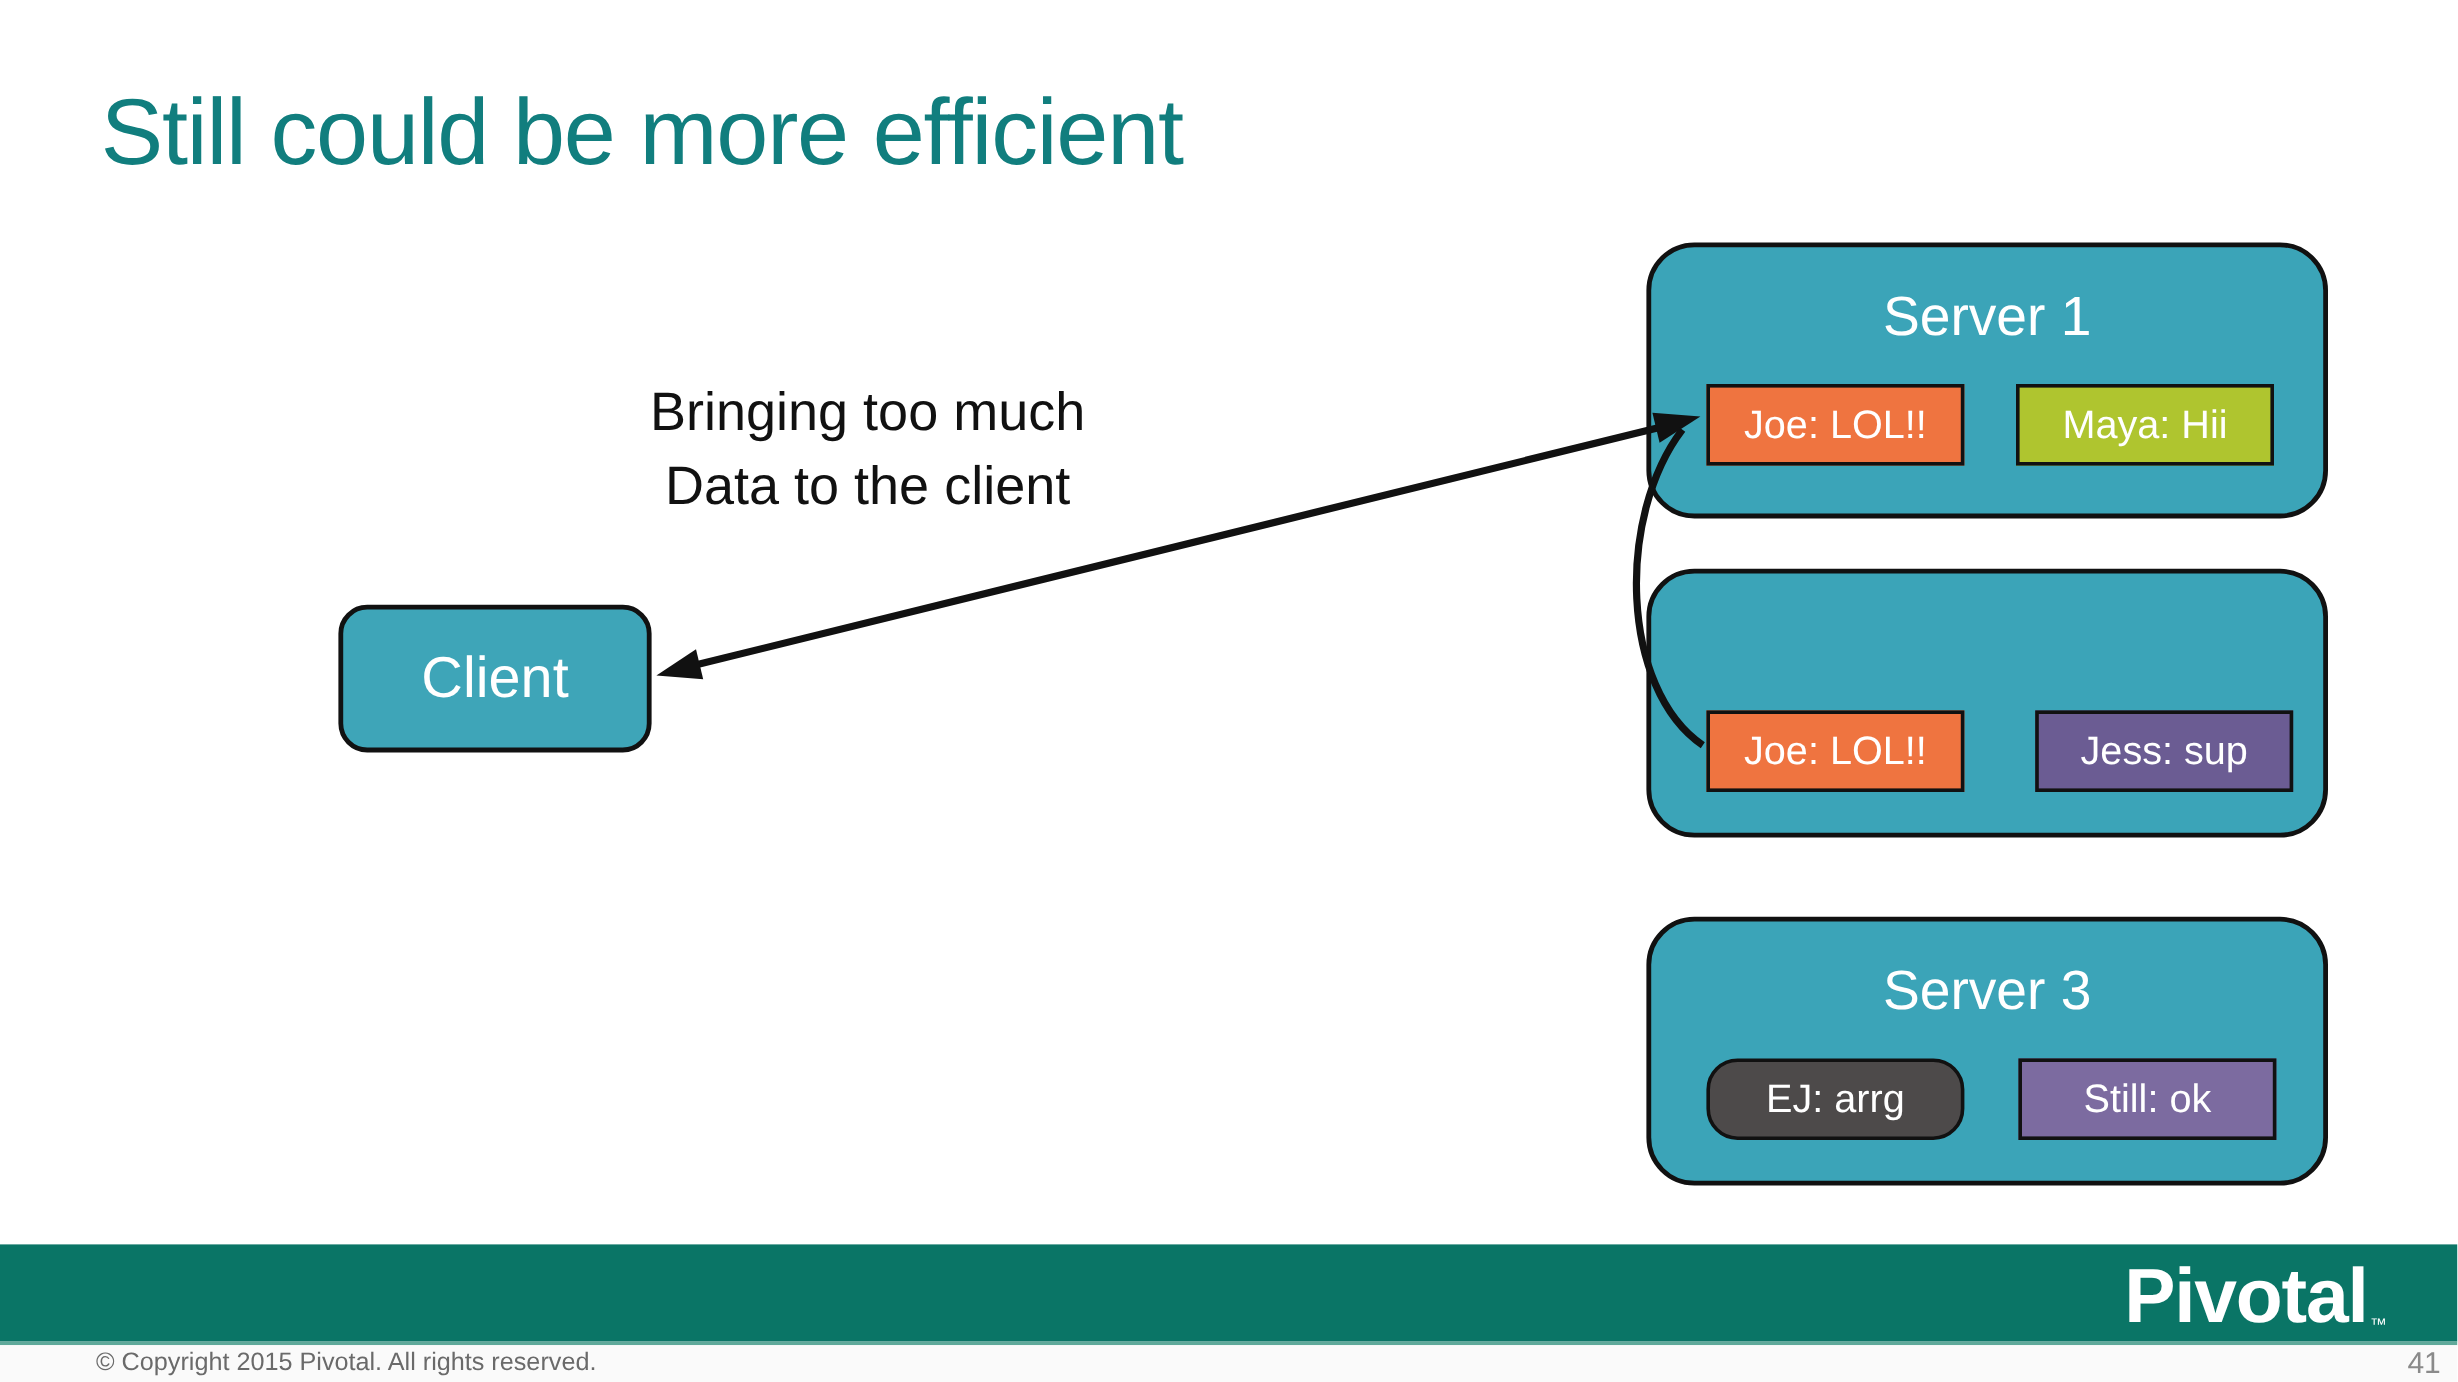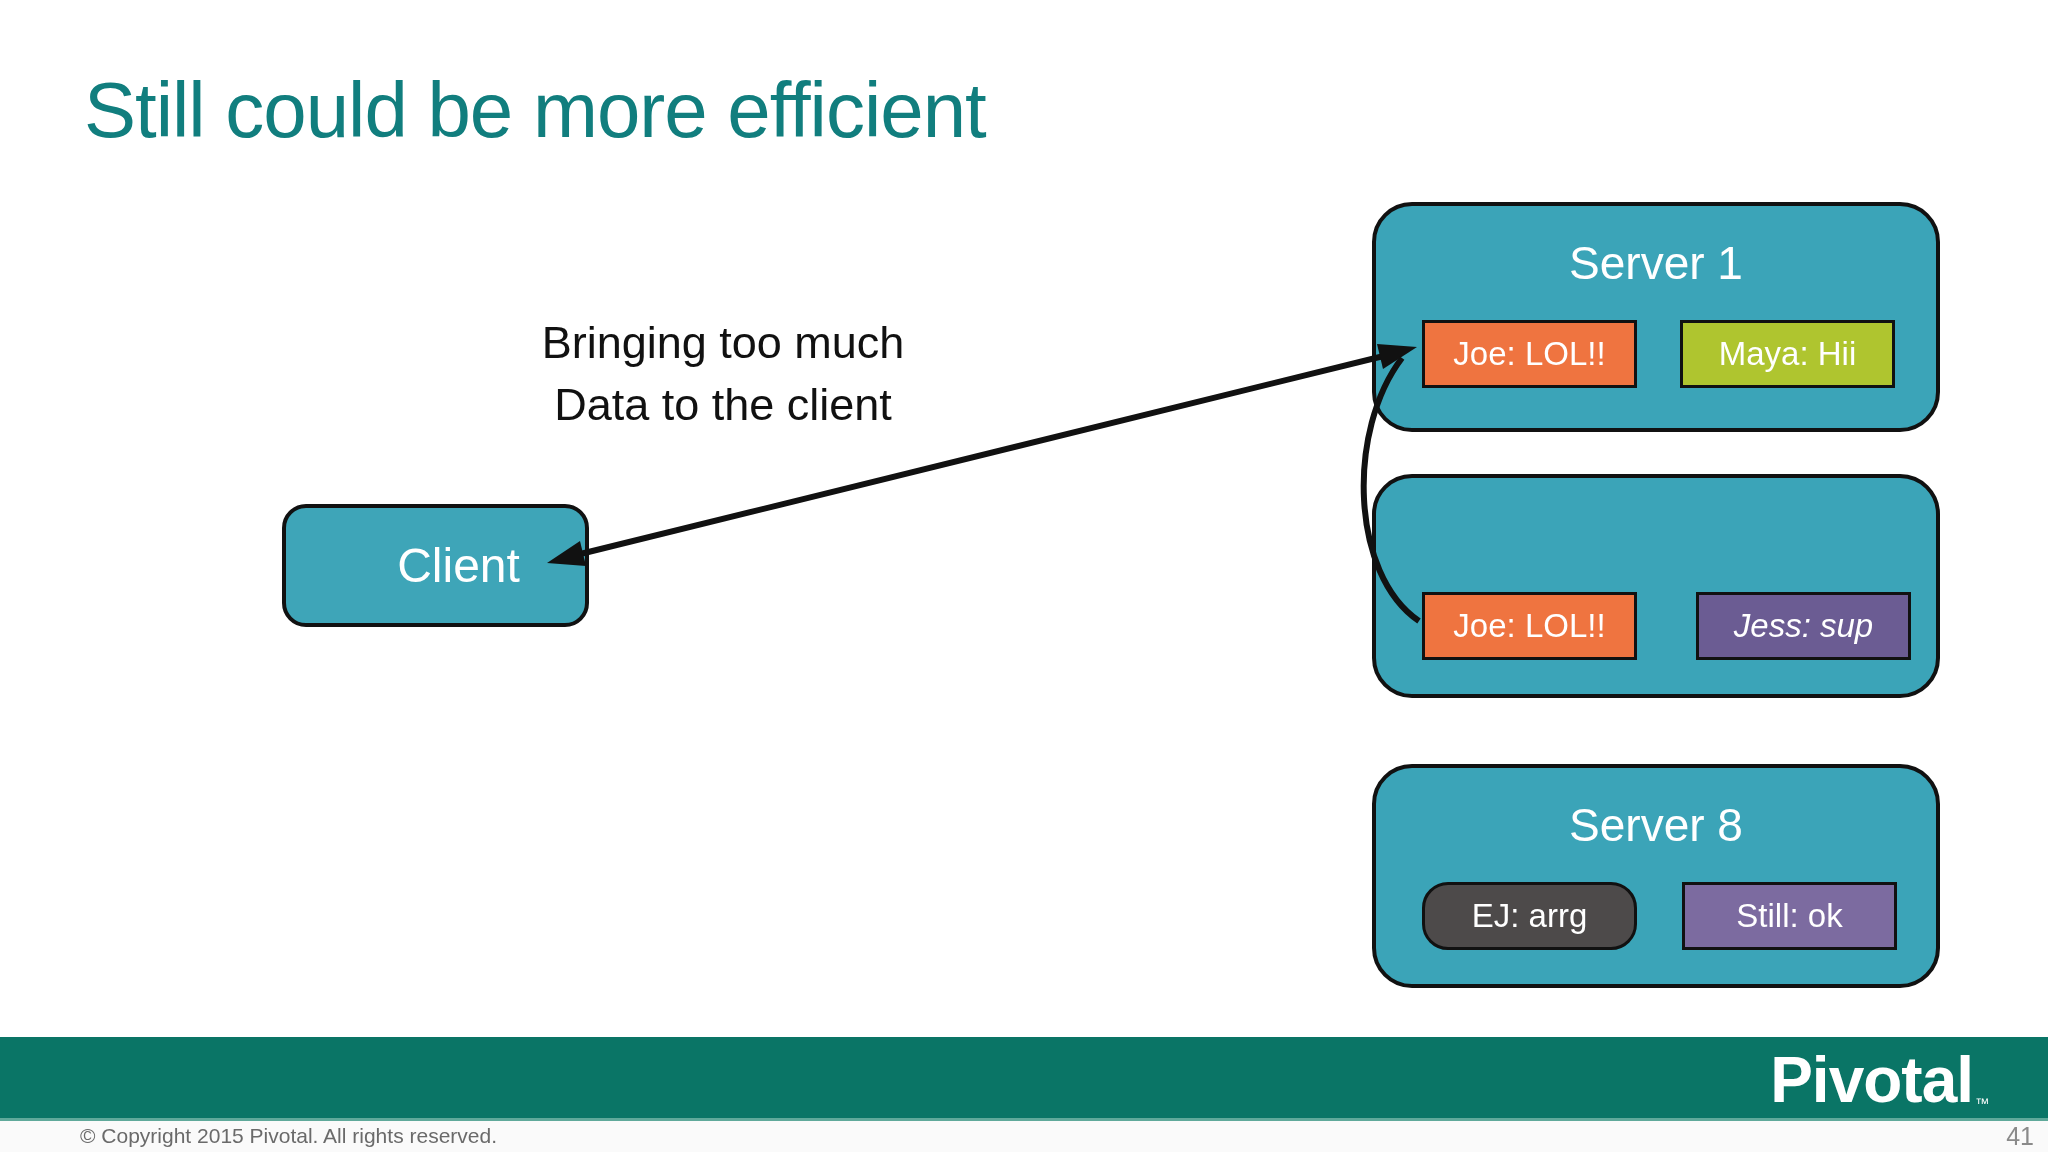--- a/index.html
+++ b/index.html
@@ -12,21 +12,21 @@
     color:#117E7E;white-space:nowrap;letter-spacing:-1px;
   }
   .note{
     position:absolute;color:#111111;font-size:45px;line-height:62px;text-align:center;
   }
   .note-bringing{left:443px;top:312px;width:560px;}
   .note-hitting{left:658px;top:563px;width:500px;}
   .client-box{
     position:absolute;left:282px;top:504px;width:253px;height:115px;
     background:#3EA5B8;border:4px solid #111111;border-radius:24px;
-    display:flex;align-items:center;justify-content:center;padding-left:46px;
+    display:flex;align-items:center;justify-content:center;
   }
   .client-box span{color:#ffffff;font-size:48px;}
   .server-box{
     position:absolute;left:1372px;width:560px;
     background:#3BA4B8;border:4px solid #111111;border-radius:40px;
   }
   .server-1{top:202px;height:222px;}
   .server-2{top:474px;height:216px;}
   .server-3{top:764px;height:216px;}
   .server-title{
@@ -88,27 +88,27 @@
     </div>
     <div class="chip chip-right" style="background-color: rgb(175, 197, 47);">
       <span>Maya: Hii</span>
     </div>
   </div>
 
   <div class="server-box server-2">
     <div class="chip chip-left" style="background-color: rgb(239, 116, 64);">
       <span>Joe: LOL!!</span>
     </div>
-    <div class="chip chip-right" style="background-color: rgb(107, 92, 147); font-style: italic;">
+    <div class="chip chip-right" style="background-color: rgb(107, 92, 147);">
       <span>Jess: sup</span>
     </div>
   </div>
 
   <div class="server-box server-3">
-    <div class="server-title">Server 8</div>
+    <div class="server-title">Server 3</div>
     <div class="chip chip-left" style="background-color: rgb(77, 74, 74); border-radius: 26px;">
       <span>EJ: arrg</span>
     </div>
     <div class="chip chip-right" style="background-color: rgb(124, 107, 160);">
       <span>Still: ok</span>
     </div>
   </div>
 
   <svg class="connectors" viewBox="0 0 2048 1152" xmlns="http://www.w3.org/2000/svg">
     <line x1="560" y1="559" x2="1404" y2="351" stroke="#111111" stroke-width="6"></line>

